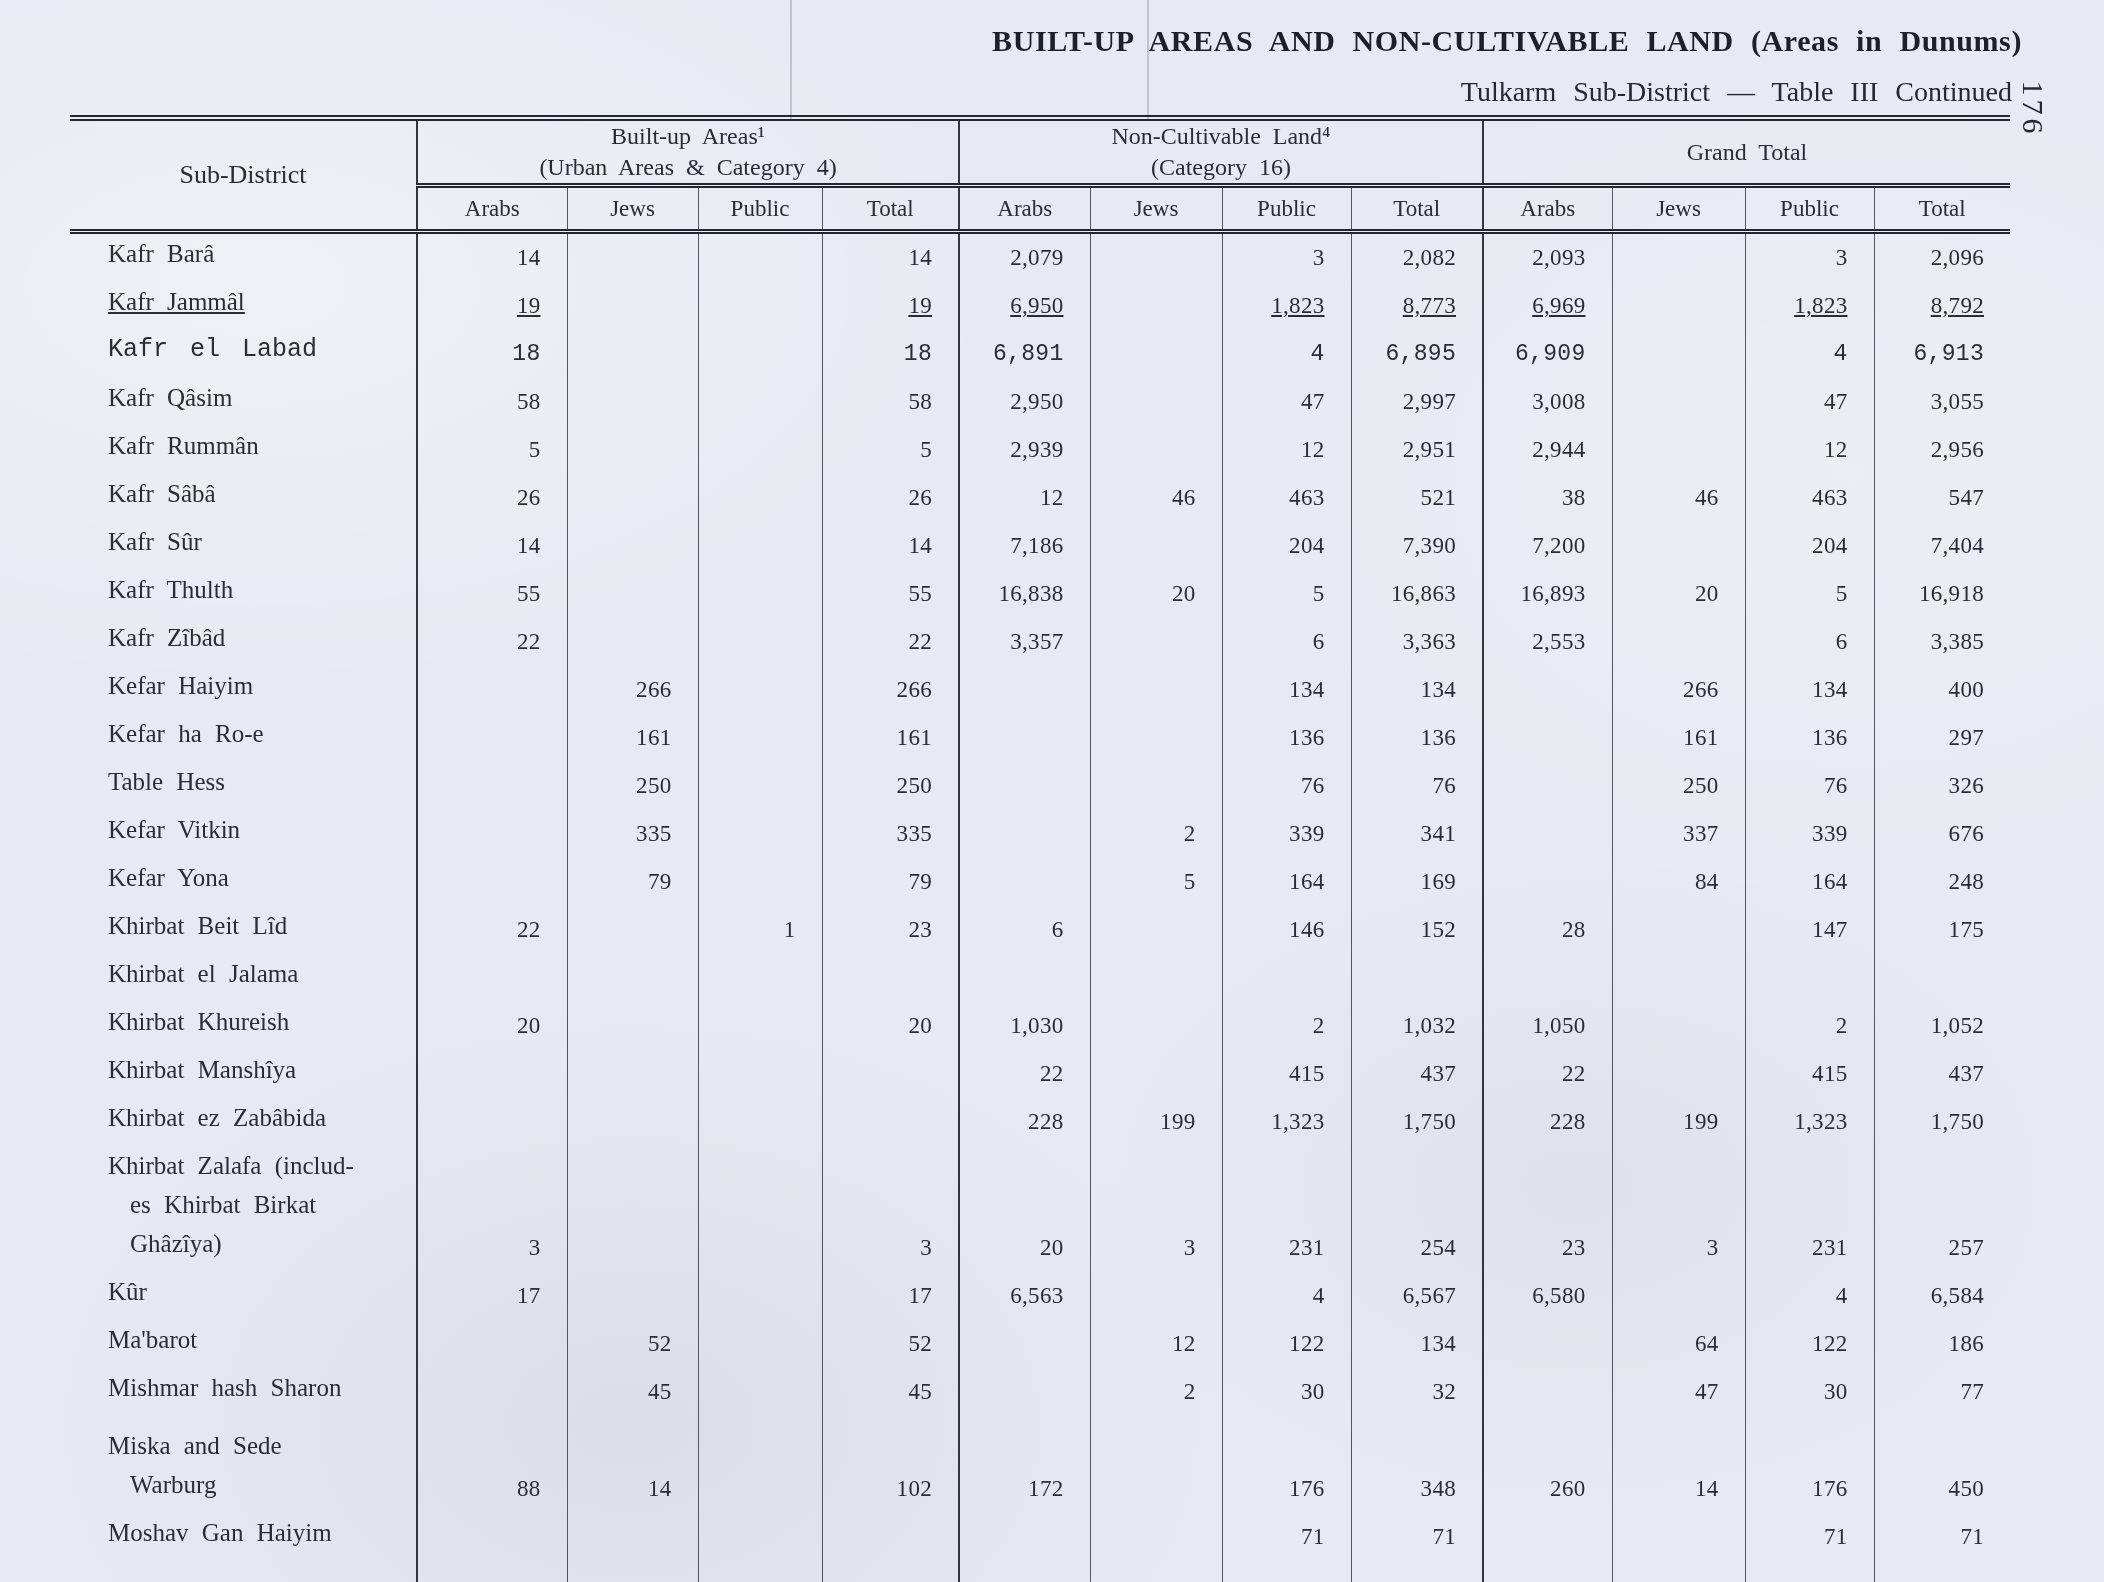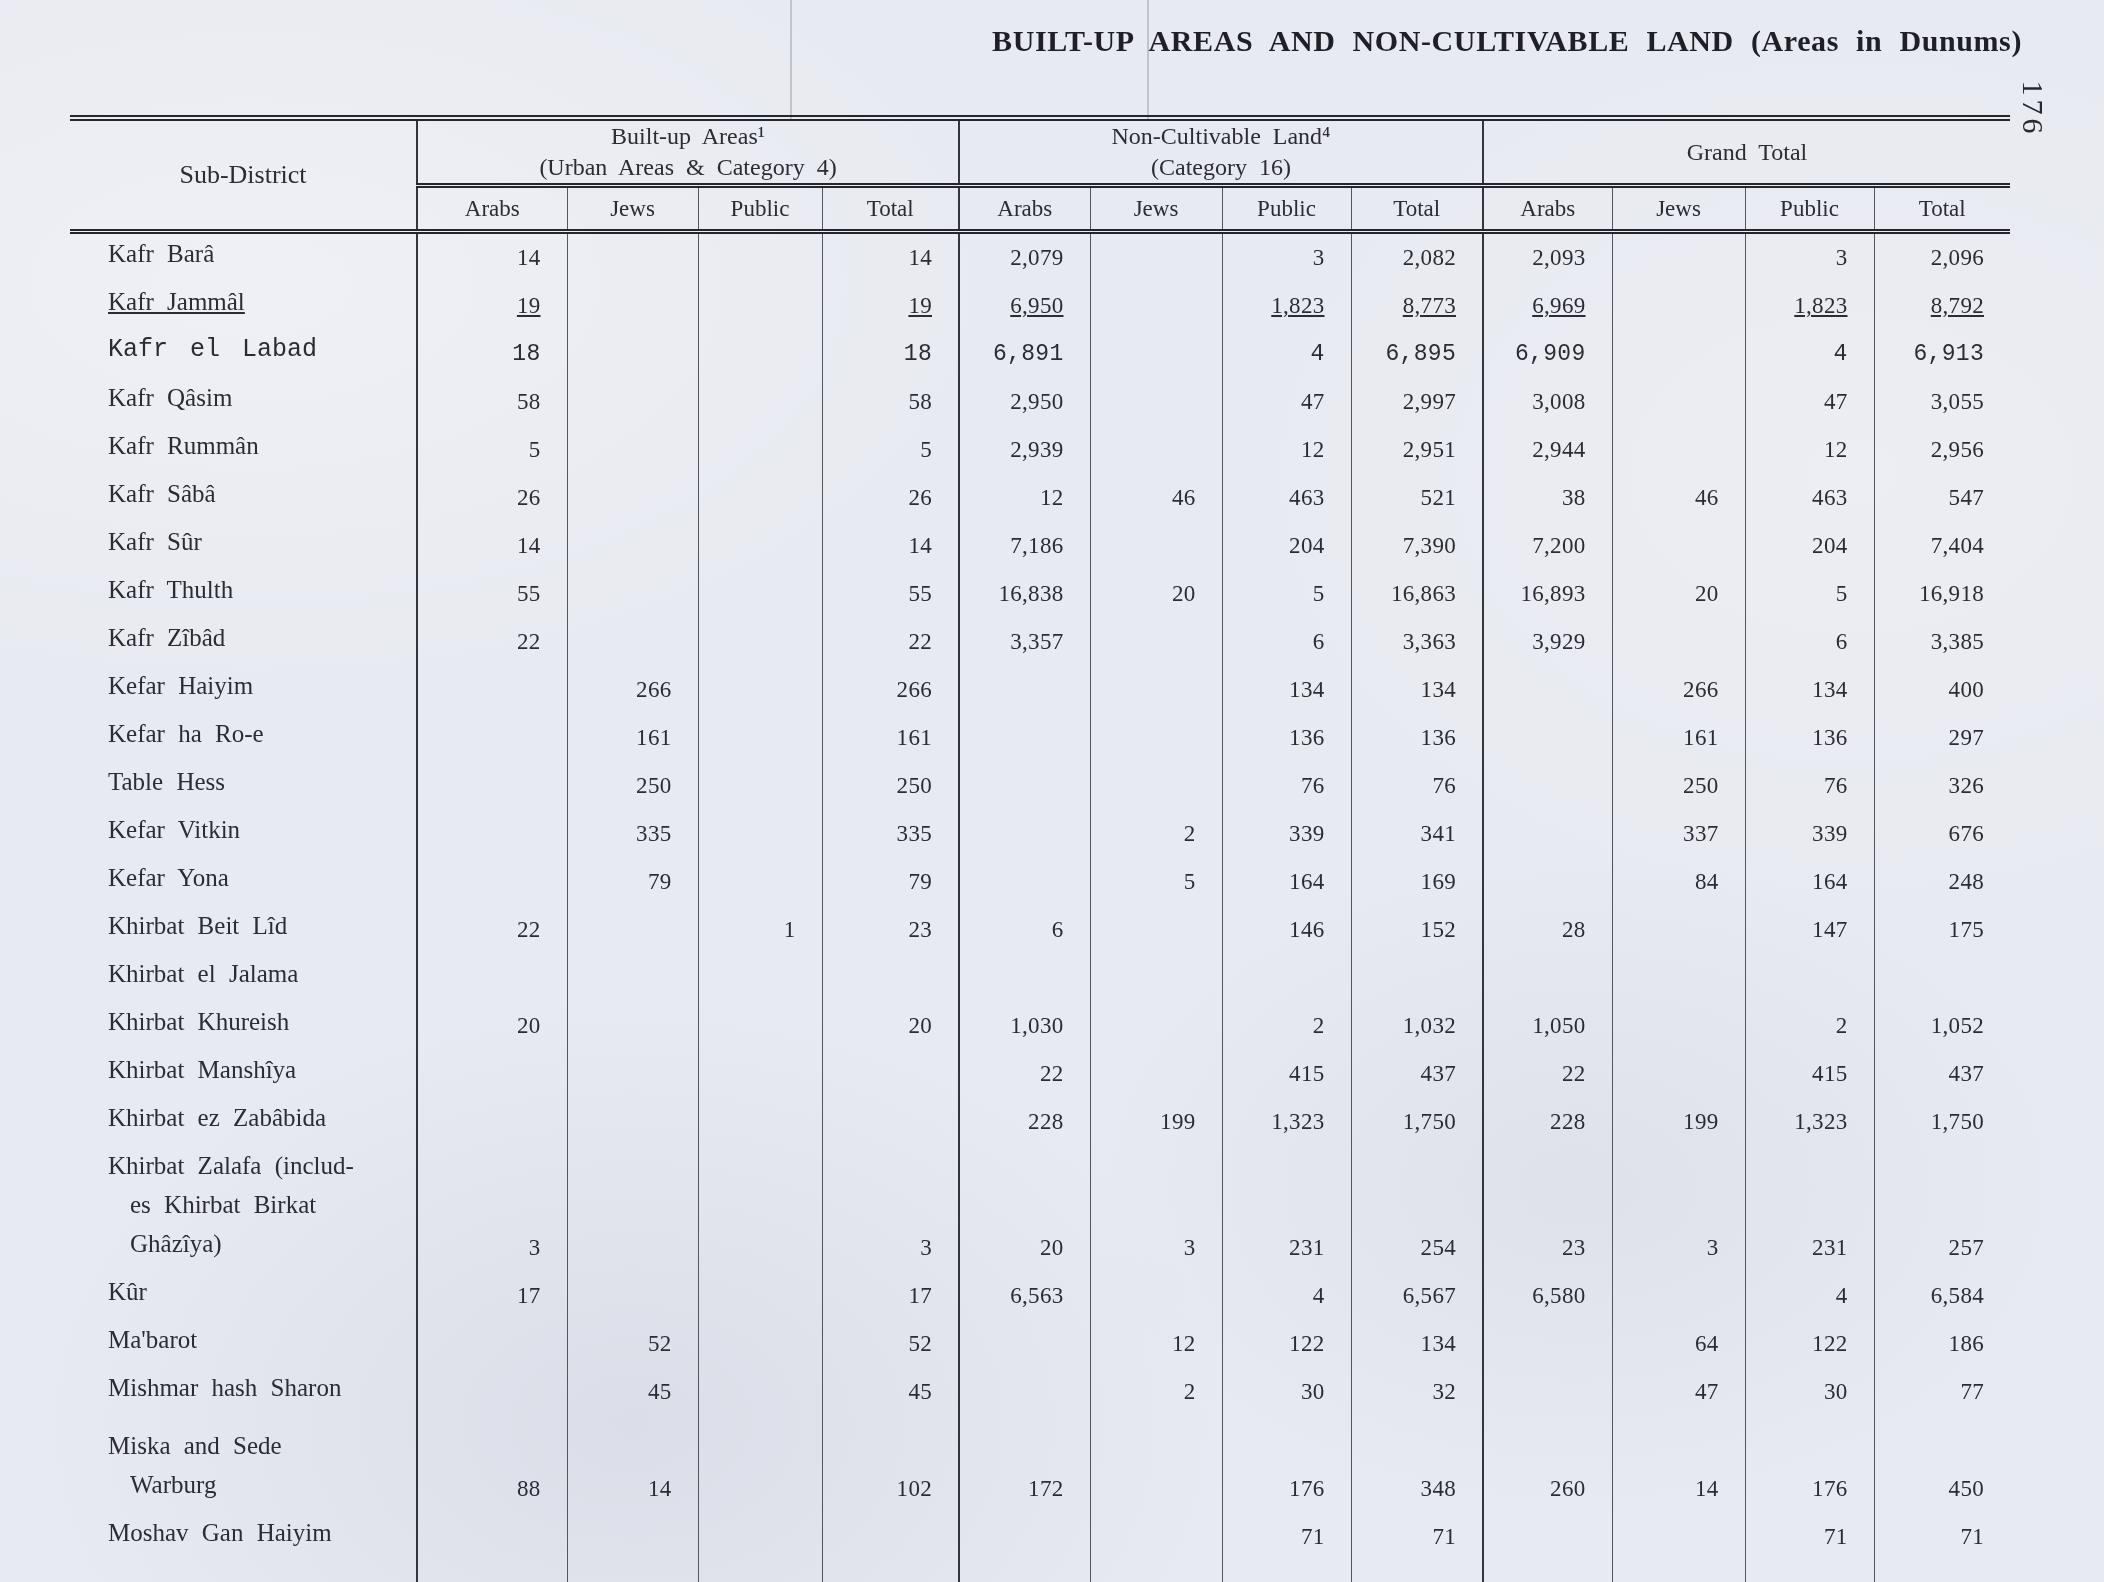--- a/index.html
+++ b/index.html
@@ -90,20 +90,21 @@
   td.val.gs{border-left:2px solid var(--vheavy);}
 </style>
 </head>
 <body>
 
 <div class="paper">
   <div class="crease c1"></div>
   <div class="crease c2"></div>
 
   <h1 class="doc-title">BUILT-UP AREAS AND NON-CULTIVABLE LAND (Areas in Dunums)</h1>
+  <div class="caption">Tulkarm Sub-District — Table III Continued</div>
   <div class="pagenum">176</div>
 
   <table class="sheet">
     <colgroup>
       <col style="width:347px">
         <col style="width:150px">
         <col style="width:131px">
         <col style="width:124px">
         <col style="width:137px">
       <col style="width:131px">
@@ -287,21 +288,21 @@
             <div class="nm">Kafr Zîbâd</div>
           </td>
           <td class="val gs">22</td>
           <td class="val"></td>
           <td class="val"></td>
           <td class="val">22</td>
           <td class="val gs">3,357</td>
           <td class="val"></td>
           <td class="val">6</td>
           <td class="val">3,363</td>
-          <td class="val gs">3,929</td>
+          <td class="val gs">2,553</td>
           <td class="val"></td>
           <td class="val">6</td>
           <td class="val">3,385</td>
         </tr>
         <tr style="height: 47px;">
           <td class="name">
             <div class="nm">Kefar Haiyim</div>
           </td>
           <td class="val gs"></td>
           <td class="val">266</td>

